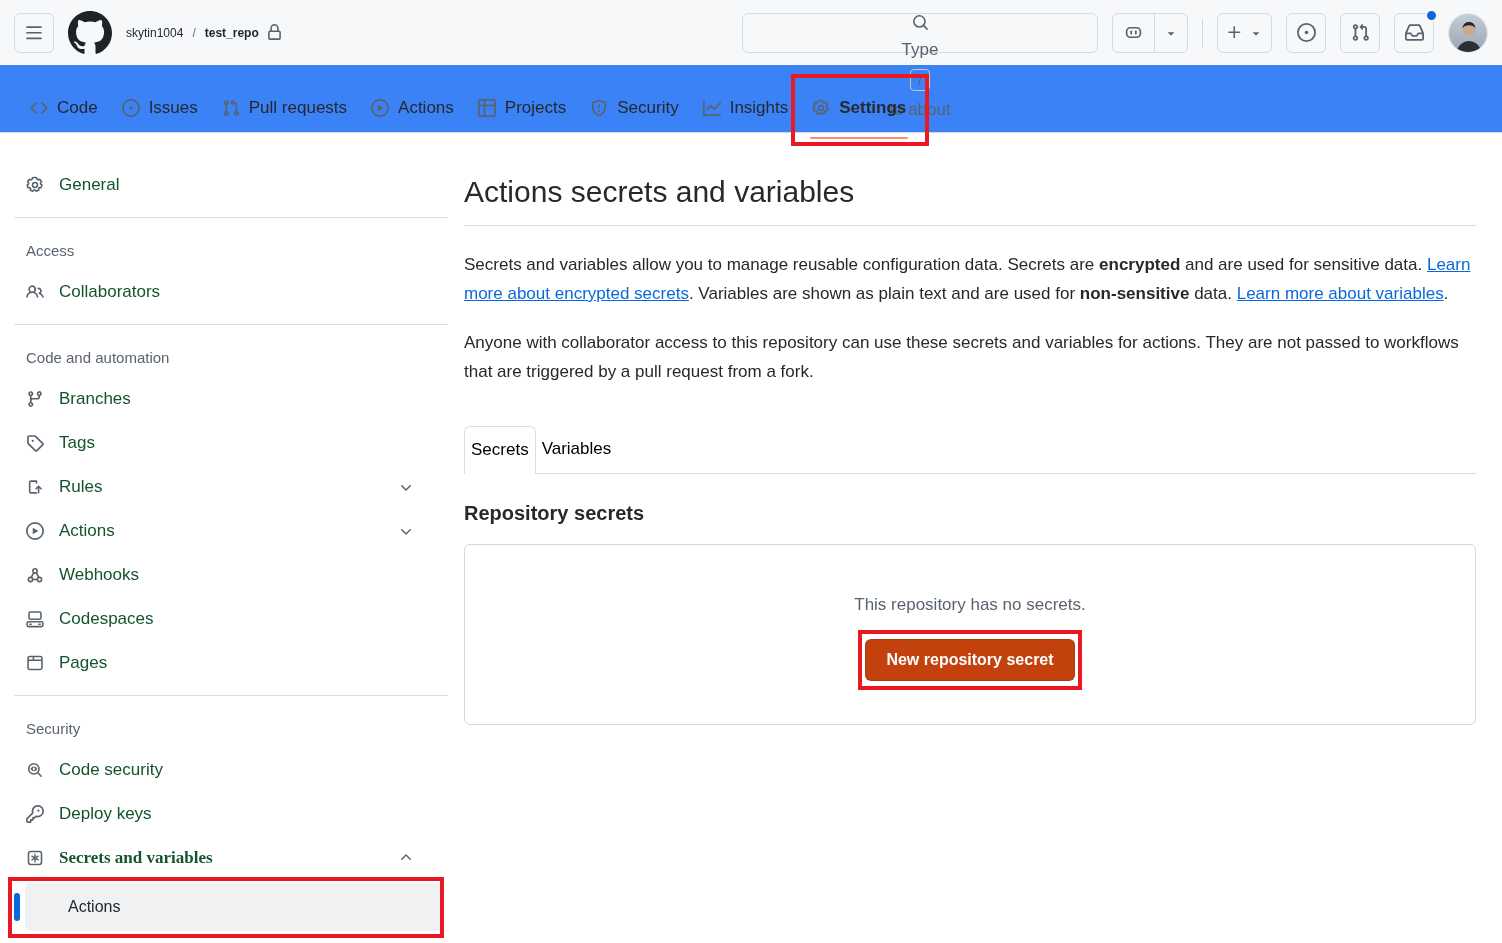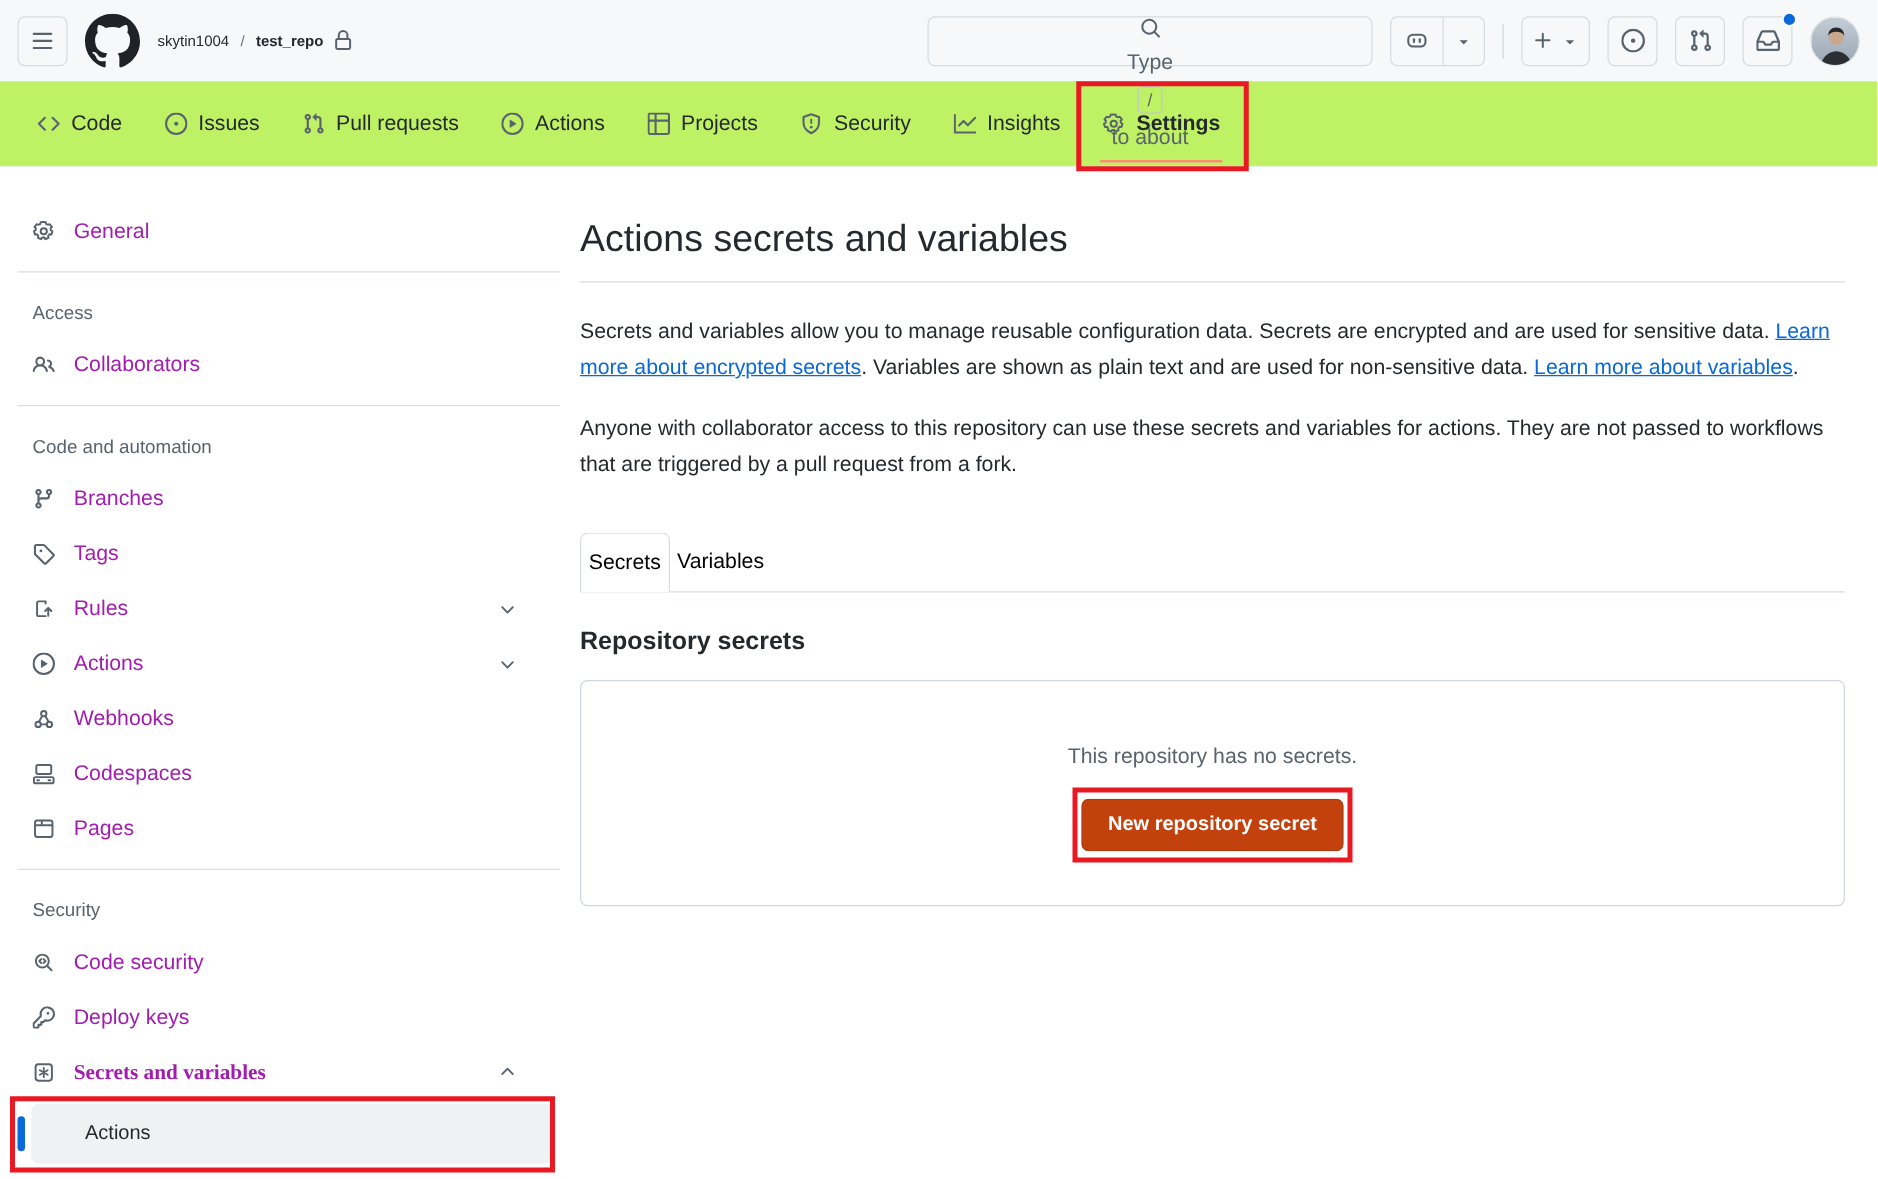--- a/index.html
+++ b/index.html
@@ -52,22 +52,22 @@
     position:absolute; top:-4px; right:-4px; width:13px; height:13px;
     border-radius:50%; background:#0969da; border:2px solid #f6f8fa;
   }
   .avatar {
     width:40px; height:40px; border-radius:50%; overflow:hidden; cursor:pointer;
     border:1px solid rgba(0,0,0,.08);
   }
 
   
   .repo-nav {
-    height:68px; background:#bef264; border-bottom:1px solid #d0d7de;
-    display:flex; align-items:center; padding:0 18px; gap:10px;
+    height:68px; background:#3b82f6; border-bottom:1px solid #d0d7de;
+    display:flex; align-items:flex-end; padding:0 18px; 
   }
   .tab {
     position:relative; display:flex; align-items:center; gap:9px;
     height:48px; padding:0 12px; font-size:17px; color:#25292e;
     border-radius:6px; cursor:pointer; white-space:nowrap;
   }
   .tab .tico { color:#59636e; }
   .tab.active { font-weight:700; }
   .tab.active::after {
     content:""; position:absolute; left:10px; right:10px; bottom:-7px;
@@ -76,21 +76,21 @@
   .ann { position:absolute; border:4px solid #e81923; pointer-events:none; z-index:6; }
   .ann-settings { left:-9px; right:-11px; top:-10px; bottom:-14px; }
 
   
   .layout { display:flex; }
 
   
   .sidebar { width:464px; min-width:464px; padding:30px 16px 0 14px; }
   .side-item {
     display:flex; align-items:center; gap:15px; height:44px;
-    padding:0 34px 0 12px; font-size:17px; color:#a21caf; border-radius:6px; cursor:pointer;
+    padding:0 34px 0 12px; font-size:17px; color:#14532d; border-radius:6px; cursor:pointer;
   }
   .side-item .ico { color:#59636e; flex:none; }
   .side-item .chev { margin-left:auto; color:#59636e; }
   .side-divider { border-top:1px solid #d8dee4; margin:10px 0; }
   .section-head { font-size:15px; font-weight:400; color:#59636e; padding:14px 12px 10px; line-height:18px; }
   .bold-label { font-weight:700;font-family:Liberation Serif, serif; }
   .sub-row { position:relative; height:48px; margin-top:3px; }
   .accent-bar {
     position:absolute; left:0; top:10px; bottom:10px; width:6px;
     border-radius:6px; background:#0969da;
@@ -102,21 +102,21 @@
   }
   .ann-sidebar { left:-6px; right:4px; top:-6px; bottom:-7px; }
 
   
   .main { flex:1; padding:40px 26px 0 0; }
   .page-title { font-size:30px; font-weight:400; line-height:38px; margin:0; color:#25292e; }
   .head-divider { border-bottom:1px solid #d8dee4; margin-top:14px; }
   .desc { font-size:17px; line-height:29px; margin:24px 0 0; color:#25292e; }
   .desc + .desc { margin-top:20px; }
   .desc a { color:#0969da; text-decoration:underline; cursor:pointer; }
-  .desc b { font-weight:400; }
+  .desc b { font-weight:700; }
 
   .tabnav { margin-top:40px; border-bottom:1px solid #d8dee4; display:flex; }
   .tabnav-tab { padding:13px 6px; font-size:17px; color:#000000; cursor:pointer; }
   .tabnav-tab.active {
     border:1px solid #d8dee4; border-bottom:1px solid #ffffff;
     border-radius:6px 6px 0 0; margin-bottom:-1px; background:#fff;
   }
   .section-title { font-size:20px; font-weight:700; margin:28px 0 14px; }
 
   .empty-box {

